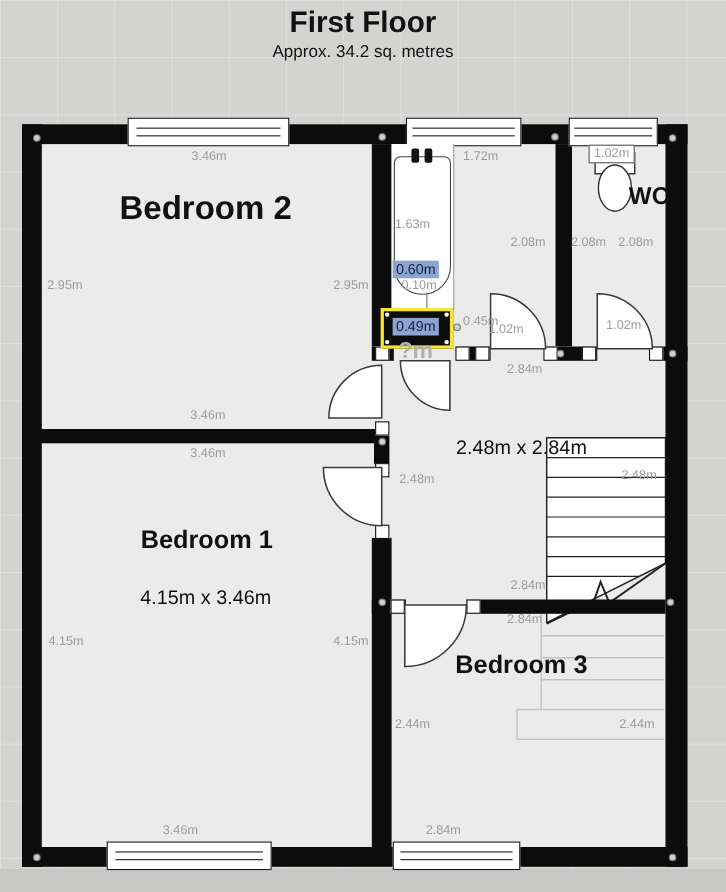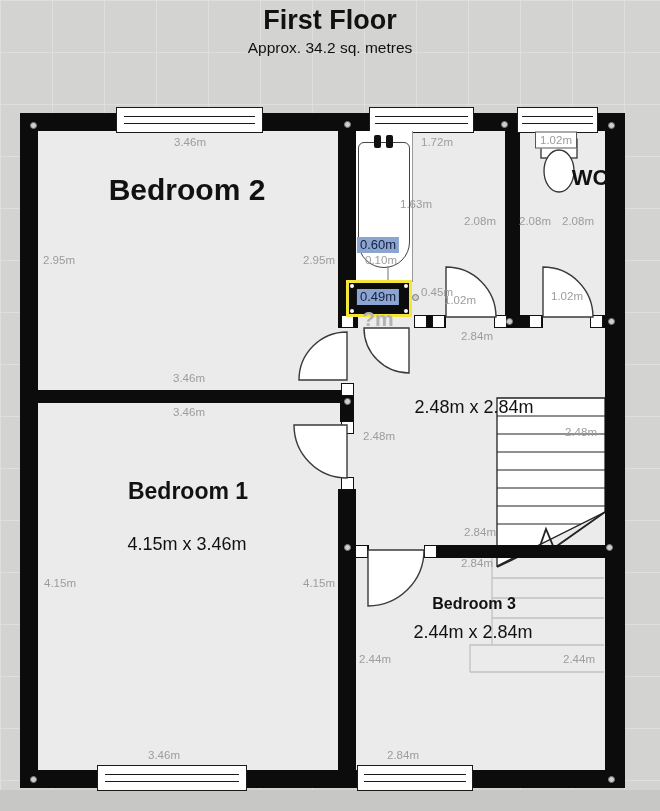--- a/index.html
+++ b/index.html
@@ -156,33 +156,32 @@
     <div class="handle" style="left:1px;bottom:1px;"></div>
     <div class="handle" style="right:1px;bottom:1px;"></div>
   </div>
   <div class="abs dot" style="left:412px;top:294px;"></div>
 
   <div class="abs roomname" style="left:187px;top:190px;font-size:30px;">Bedroom 2</div>
   <div class="abs roomname" style="left:590px;top:178px;font-size:22px;">WC</div>
   <div class="abs roomdims" style="left:474px;top:407px;">2.48m x 2.84m</div>
   <div class="abs roomname" style="left:188px;top:491px;font-size:23px;">Bedroom 1</div>
   <div class="abs roomdims" style="left:187px;top:520px;margin-top:24px;">4.15m x 3.46m</div>
-  <div class="abs roomname" style="left:474px;top:604px;font-size:16px;">Bedroom 3</div>
-  <div class="abs roomdims" style="left:473px;top:632px;">2.44m x 2.84m</div>
+  <div class="abs roomname" style="left:474px;top:604px;font-size:23px;">Bedroom 3</div>
 
   <div class="abs dim" style="left:190px;top:142px;">3.46m</div>
   <div class="abs dim" style="left:59px;top:260px;">2.95m</div>
   <div class="abs dim" style="left:319px;top:260px;">2.95m</div>
   <div class="abs dim" style="left:189px;top:378px;">3.46m</div>
   <div class="abs dim" style="left:189px;top:412px;">3.46m</div>
   <div class="abs dim" style="left:60px;top:583px;">4.15m</div>
   <div class="abs dim" style="left:319px;top:583px;">4.15m</div>
   <div class="abs dim" style="left:164px;top:755px;">3.46m</div>
   <div class="abs dim" style="left:437px;top:142px;">1.72m</div>
-  <div class="abs dim" style="left:375px;top:204px;margin-left:41px;">1.63m</div>
+  <div class="abs dim" style="left:375px;top:204px;">1.63m</div>
   <div class="abs dim" style="left:480px;top:221px;">2.08m</div>
   <div class="abs dim" style="left:381px;top:260px;">0.10m</div>
   <div class="abs chip" style="left:378px;top:245px;">0.60m</div>
   <div class="abs dim dimbox" style="left:556px;top:140px;">1.02m</div>
   <div class="abs dim" style="left:535px;top:221px;">2.08m</div>
   <div class="abs dim" style="left:578px;top:221px;">2.08m</div>
   <div class="abs dim" style="left:437px;top:292px;">0.45m</div>
   <div class="abs dim" style="left:460px;top:300px;">1.02m</div>
   <div class="abs dim" style="left:567px;top:296px;">1.02m</div>
   <div class="abs qm" style="left:378px;top:319px;">?m</div>

